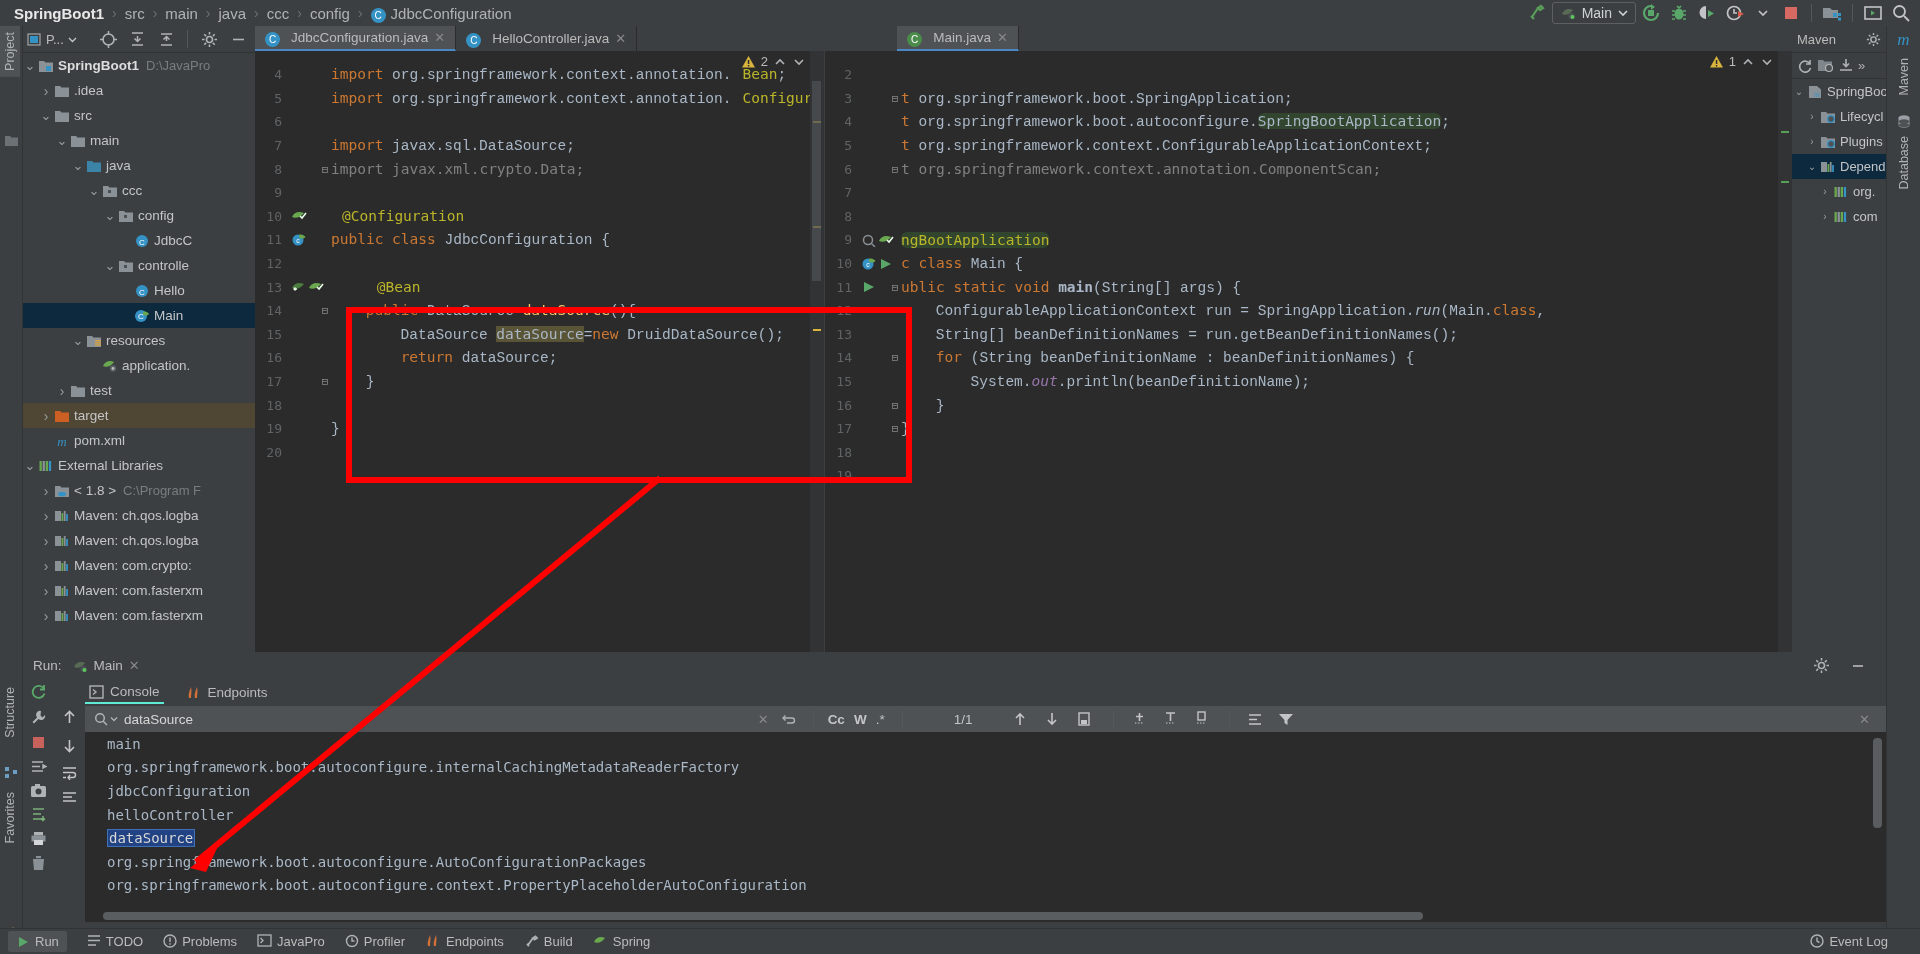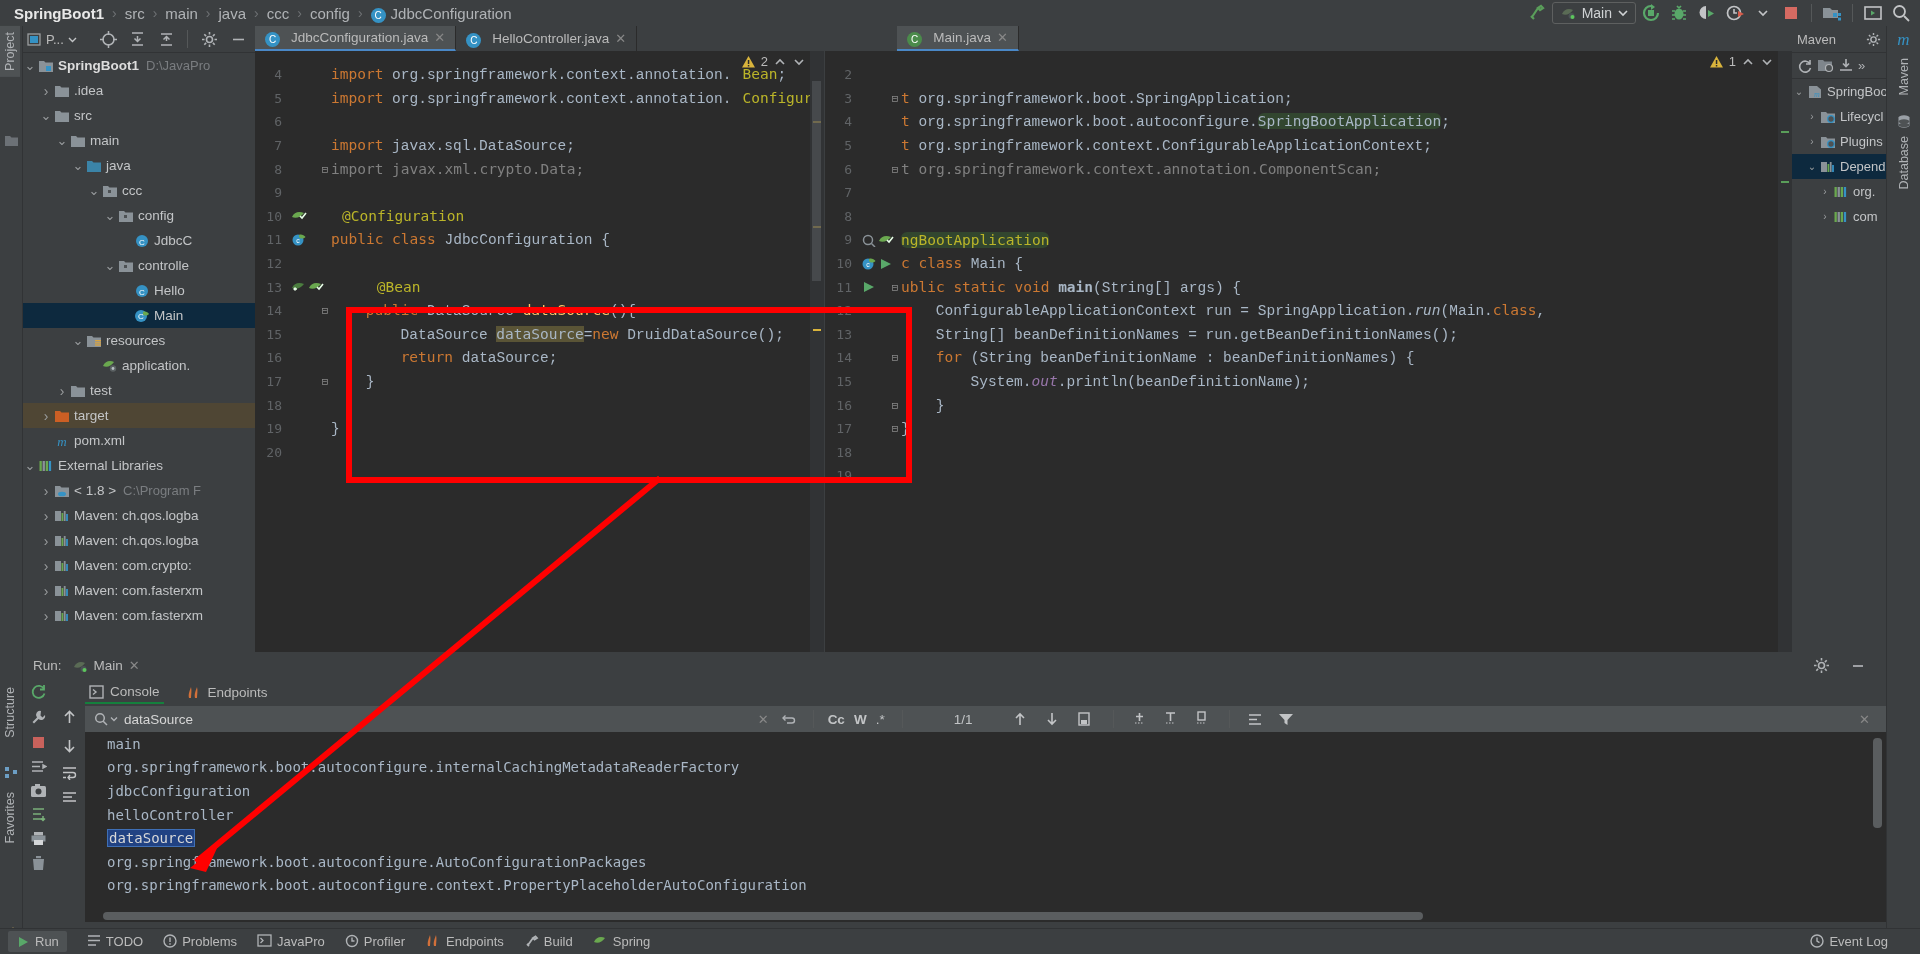--- a/index.html
+++ b/index.html
@@ -79,21 +79,21 @@
      font-size:13px;color:#bbb; border-bottom:1px solid #313335;}
   .mvntools{ height:26px;display:flex;align-items:center;gap:4px;padding:0 5px;border-bottom:1px solid #313335;}
   .rightstrip{ position:absolute; right:0; top:26px; width:34px; height:902px; background:#3c3f41;
     border-left:1px solid #313335; display:flex; flex-direction:column; align-items:center; }
 
   
   .runpanel{ position:absolute; left:23px; top:652px; right:34px; height:270px; background:#3c3f41;}
   .runhdr{ height:27px; display:flex; align-items:center; padding:0 10px; gap:10px; font-size:13.5px;}
   .runtabs{ height:27px; display:flex; align-items:center; gap:18px; padding-left:62px; font-size:13.5px;}
   .rtab{ display:flex;align-items:center;gap:6px;padding:3px 4px;color:#bbb; }
-  .rtab.sel{ border-bottom:2px solid #15803d; }
+  .rtab.sel{ border-bottom:2px solid #5eead4; }
   .searchbar{ position:absolute; left:62px; right:0; top:54px; height:26px; background:#4e5254;
      display:flex; align-items:center; font-size:13.5px;}
   .console{ position:absolute; left:62px; right:0; top:80px; bottom:0; background:#2b2b2b;
      font-family:"DejaVu Sans Mono", monospace; font-size:14px; color:#a9b7c6; overflow:hidden;}
   .conline{ height:23.6px; padding-left:22px; white-space:pre; display:flex; align-items:center;}
   .conhit{ background:#214283; color:#d8d8d8; border:1px solid #3f6fb5; padding:0 1px;}
   .runside{ position:absolute; left:0; top:27px; width:62px; bottom:0; display:flex; }
   .runsideA{ width:31px; display:flex; flex-direction:column; align-items:center; padding-top:4px; gap:9px;}
   .runsideB{ width:31px; display:flex; flex-direction:column; align-items:center; padding-top:30px; gap:11px;}
 

